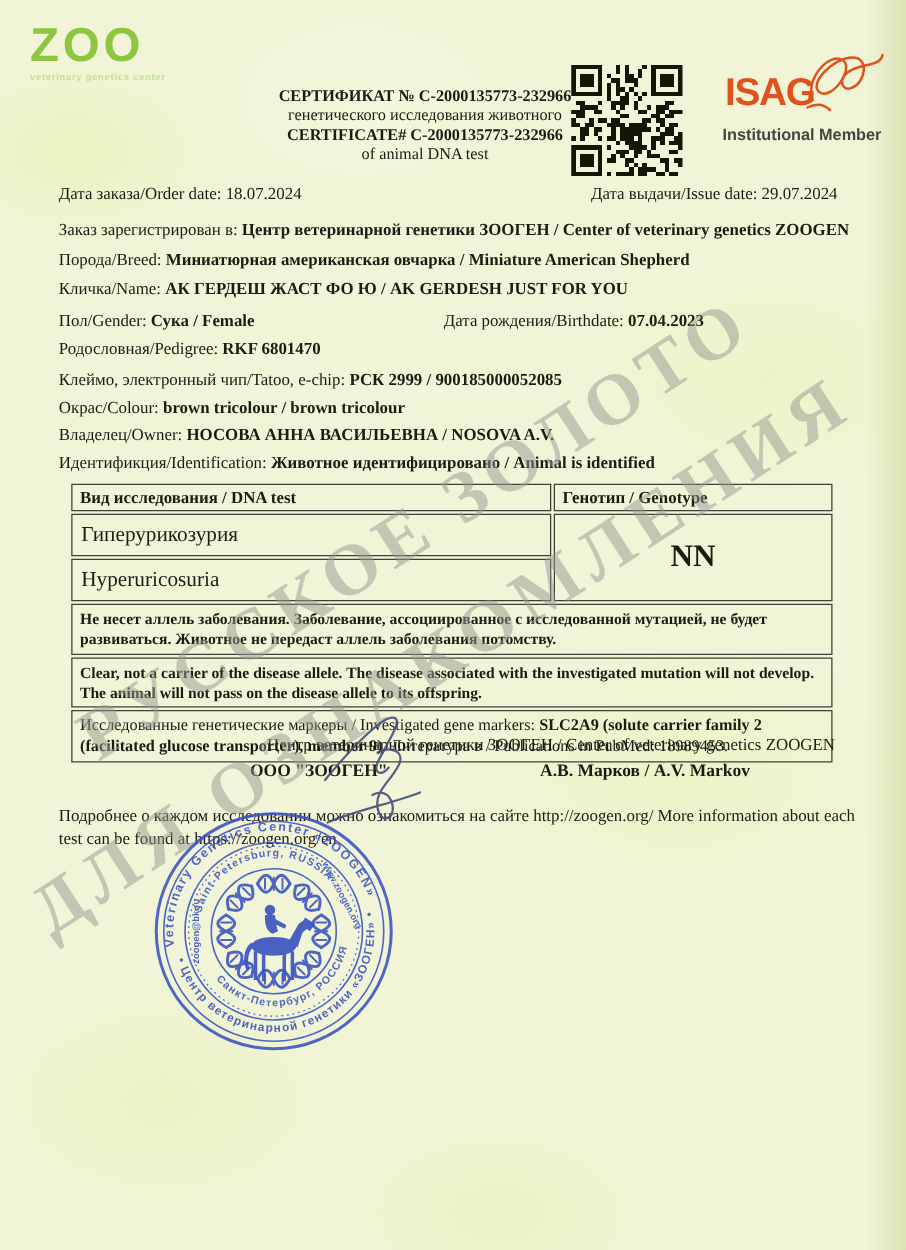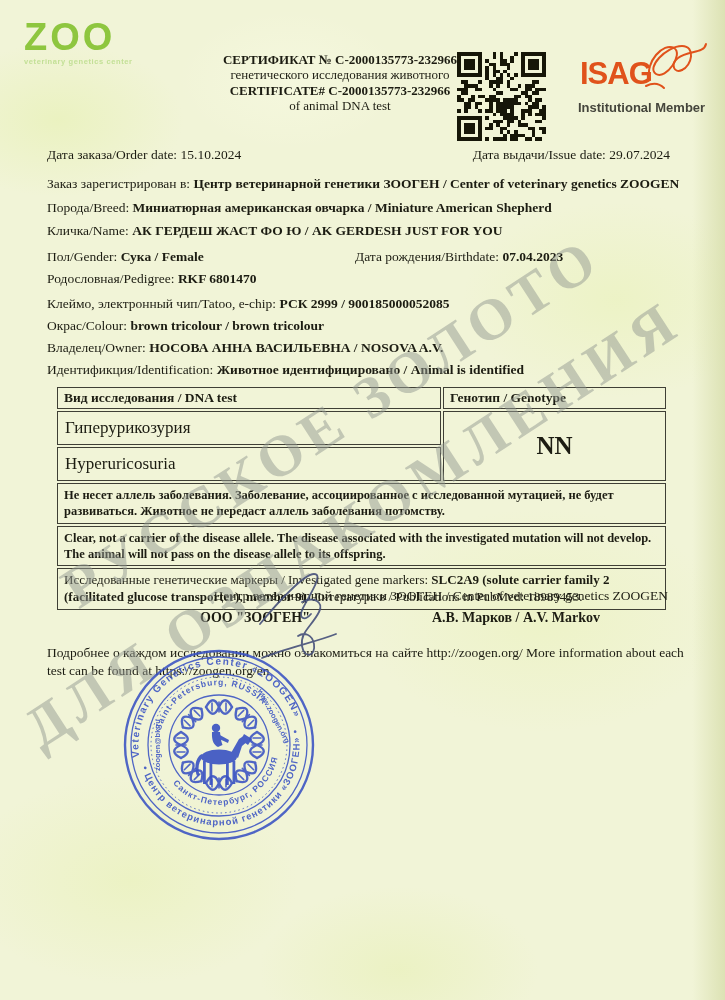--- a/index.html
+++ b/index.html
@@ -25,21 +25,21 @@
     background:linear-gradient(to right, transparent 95.5%, rgba(213,220,168,.75));
   }
   .abs{position:absolute;}
   .z2{z-index:2;}
 
   
   .logo{left:24px; top:20px; line-height:.9; font-family:"Liberation Sans","DejaVu Sans",sans-serif;}
   .logo .word{font-size:38px; font-weight:bold; color:#8ec63f; letter-spacing:3px;}
   .logo .tagline{font-size:7.5px; color:#c3e096; letter-spacing:.6px; margin-top:5px; font-weight:bold;}
 
-  .title-block{left:198px; top:52px; width:284px; text-align:center; line-height:1.18;}
+  .title-block{left:198px; top:69px; width:284px; text-align:center; line-height:1.18;}
   .t-bold{font-size:13px; font-weight:bold;}
   .t-norm{font-size:13px;}
 
   .qr-wrap{left:457px; top:52px; width:89px; height:89px;}
   .qr-wrap svg{width:89px; height:89px; shape-rendering:crispEdges; fill:#161608;}
 
   .isag{left:578px; top:36px; width:138px; font-family:"Liberation Sans","DejaVu Sans",sans-serif;}
   .isag-row{position:relative; height:62px;}
   .isag-acronym{position:absolute; left:2px; top:22px; font-size:31px; font-weight:bold; color:#e0521b; letter-spacing:-1px; line-height:1;}
   .isag-squiggle{position:absolute; left:62px; top:0px;}
@@ -407,21 +407,21 @@
           <path d="M42,34 C34,38 30,28 38,22 C48,14 64,18 66,8"></path>
           <path d="M6,50 C14,46 20,48 24,52"></path>
         </g>
       </svg>
     </div>
     <div class="isag-sub">Institutional Member</div>
   </div>
 
   <div class="abs z2 line" style="top:147px;">
     <span>Дата заказа/Order date:</span>
-    <span>15.10.2024</span>
+    <span>18.07.2024</span>
   </div>
   <div class="abs z2 line right-align" style="top:147px;">
     <span>Дата выдачи/Issue date:</span>
     <span>29.07.2024</span>
   </div>
 
   <div class="abs z2 line" style="top:176px;">
     <span>Заказ зарегистрирован в:</span>
     <b>Центр ветеринарной генетики ЗООГЕН / Center of veterinary genetics ZOOGEN</b>
   </div>

